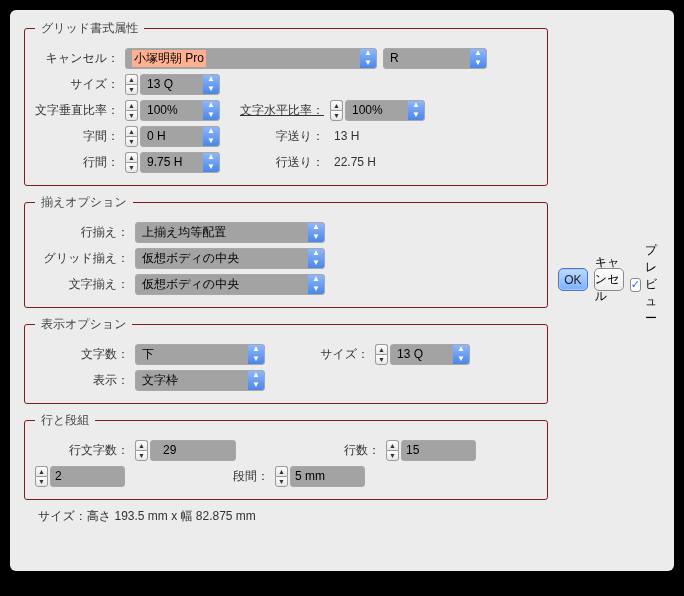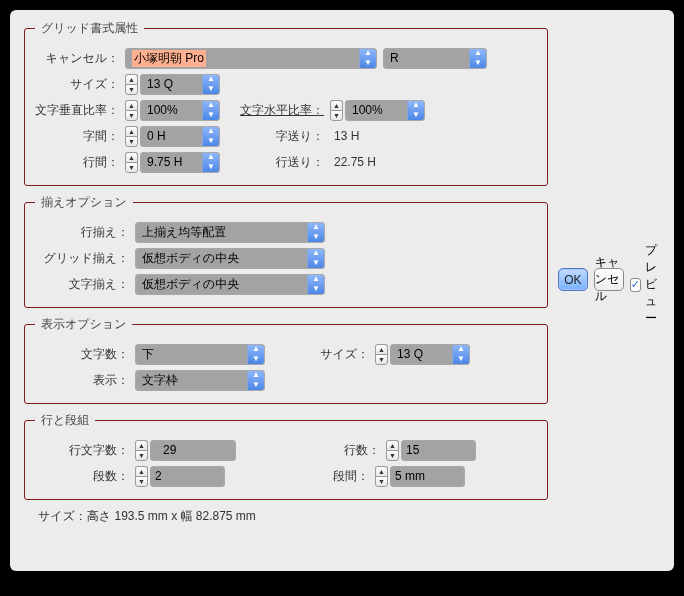--- a/index.html
+++ b/index.html
@@ -221,21 +221,20 @@
           <div class="label colon" style="width:150px;padding-left:11px;">行数</div>
           <div class="stepper">
               <span>▲</span>
               <span>▼</span>
             </div>
           <div class="inp" style="width:75px;text-align:center;">
             <span>15</span>
           </div>
         </div>
         <div class="row">
-          <div class="label colon" style="width:100px;">段数</div>
           <div class="stepper">
               <span>▲</span>
               <span>▼</span>
             </div>
           <div class="inp" style="width:75px;">
             <span>2</span>
           </div>
           <div class="label colon" style="width:150px;">段間</div>
           <div class="stepper">
               <span>▲</span>

